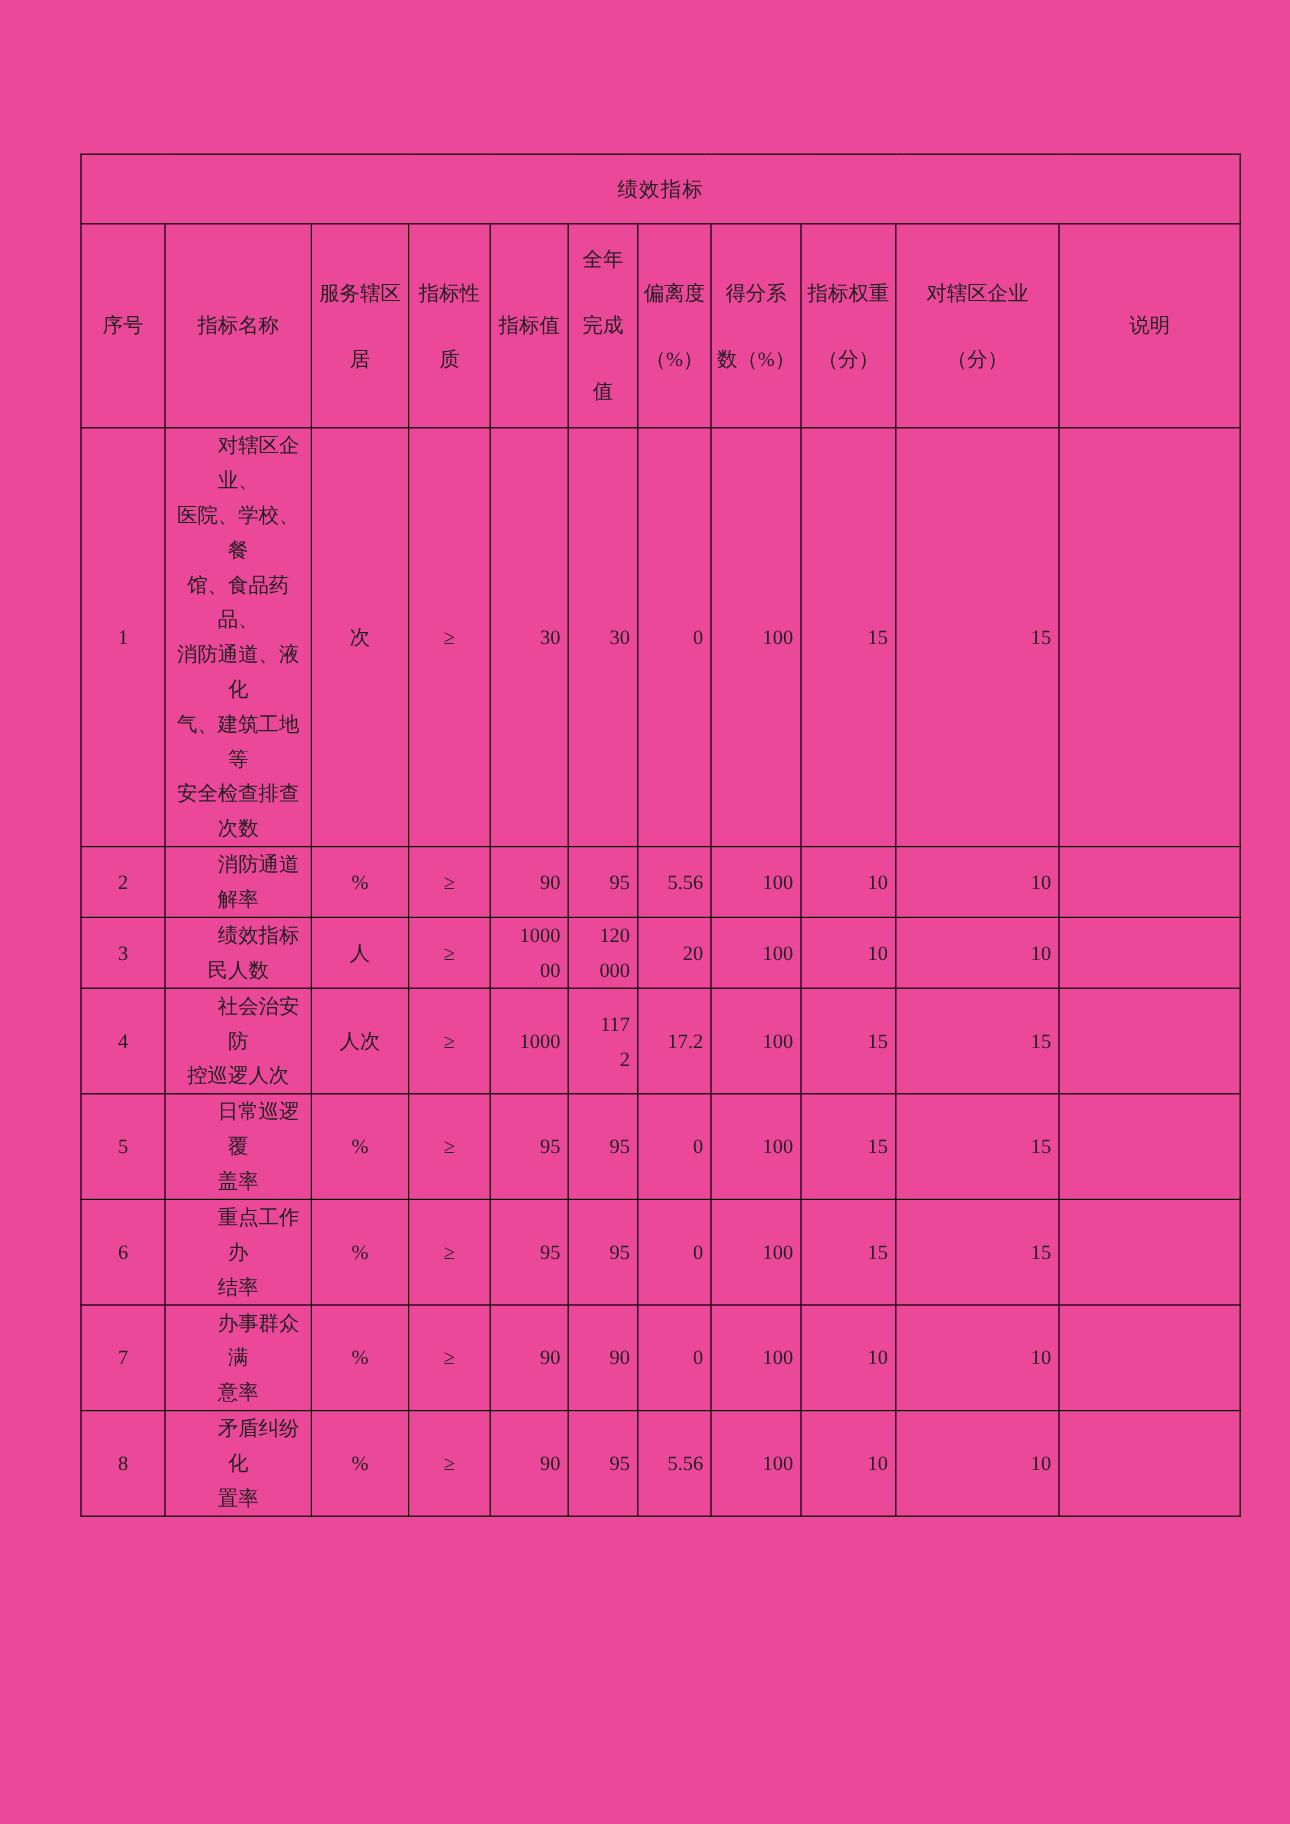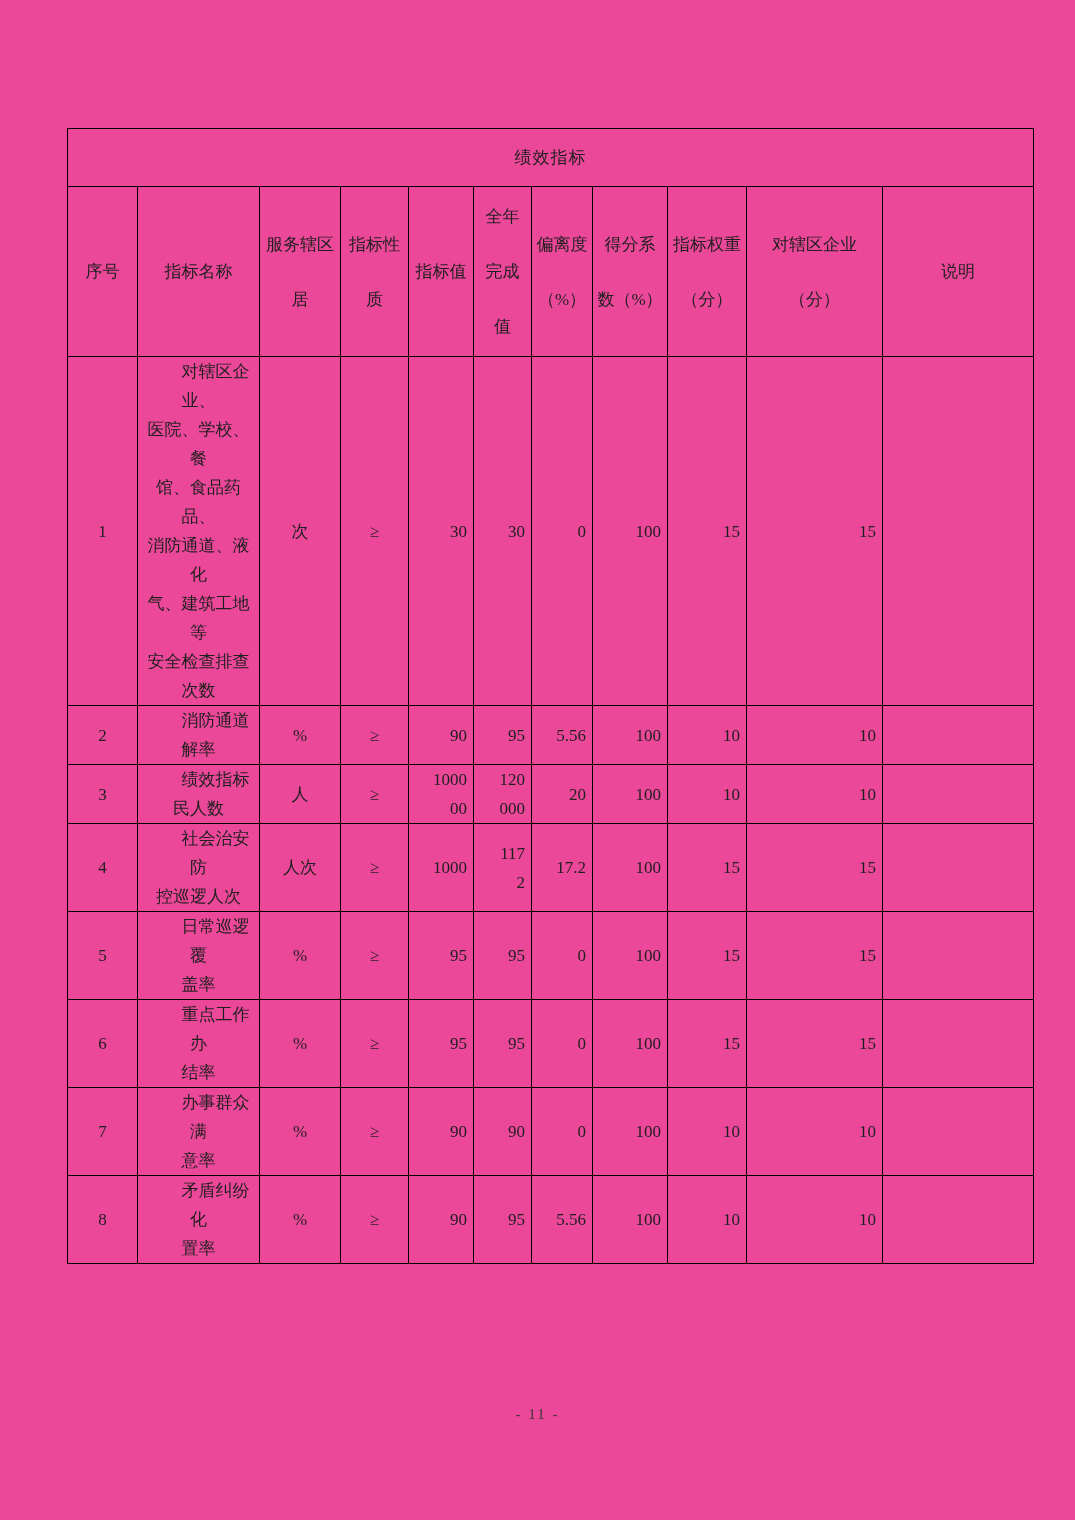--- a/index.html
+++ b/index.html
@@ -232,15 +232,14 @@
           <td class="col5">95</td>
           <td class="col6">5.56</td>
           <td class="col7">100</td>
           <td class="col8">10</td>
           <td class="col9">10</td>
           <td class="col10"></td>
         </tr>
       </tbody>
   </table>
 
-  <div class="footer">- 11 -</div>
 
 </div>
 
 </body></html>

